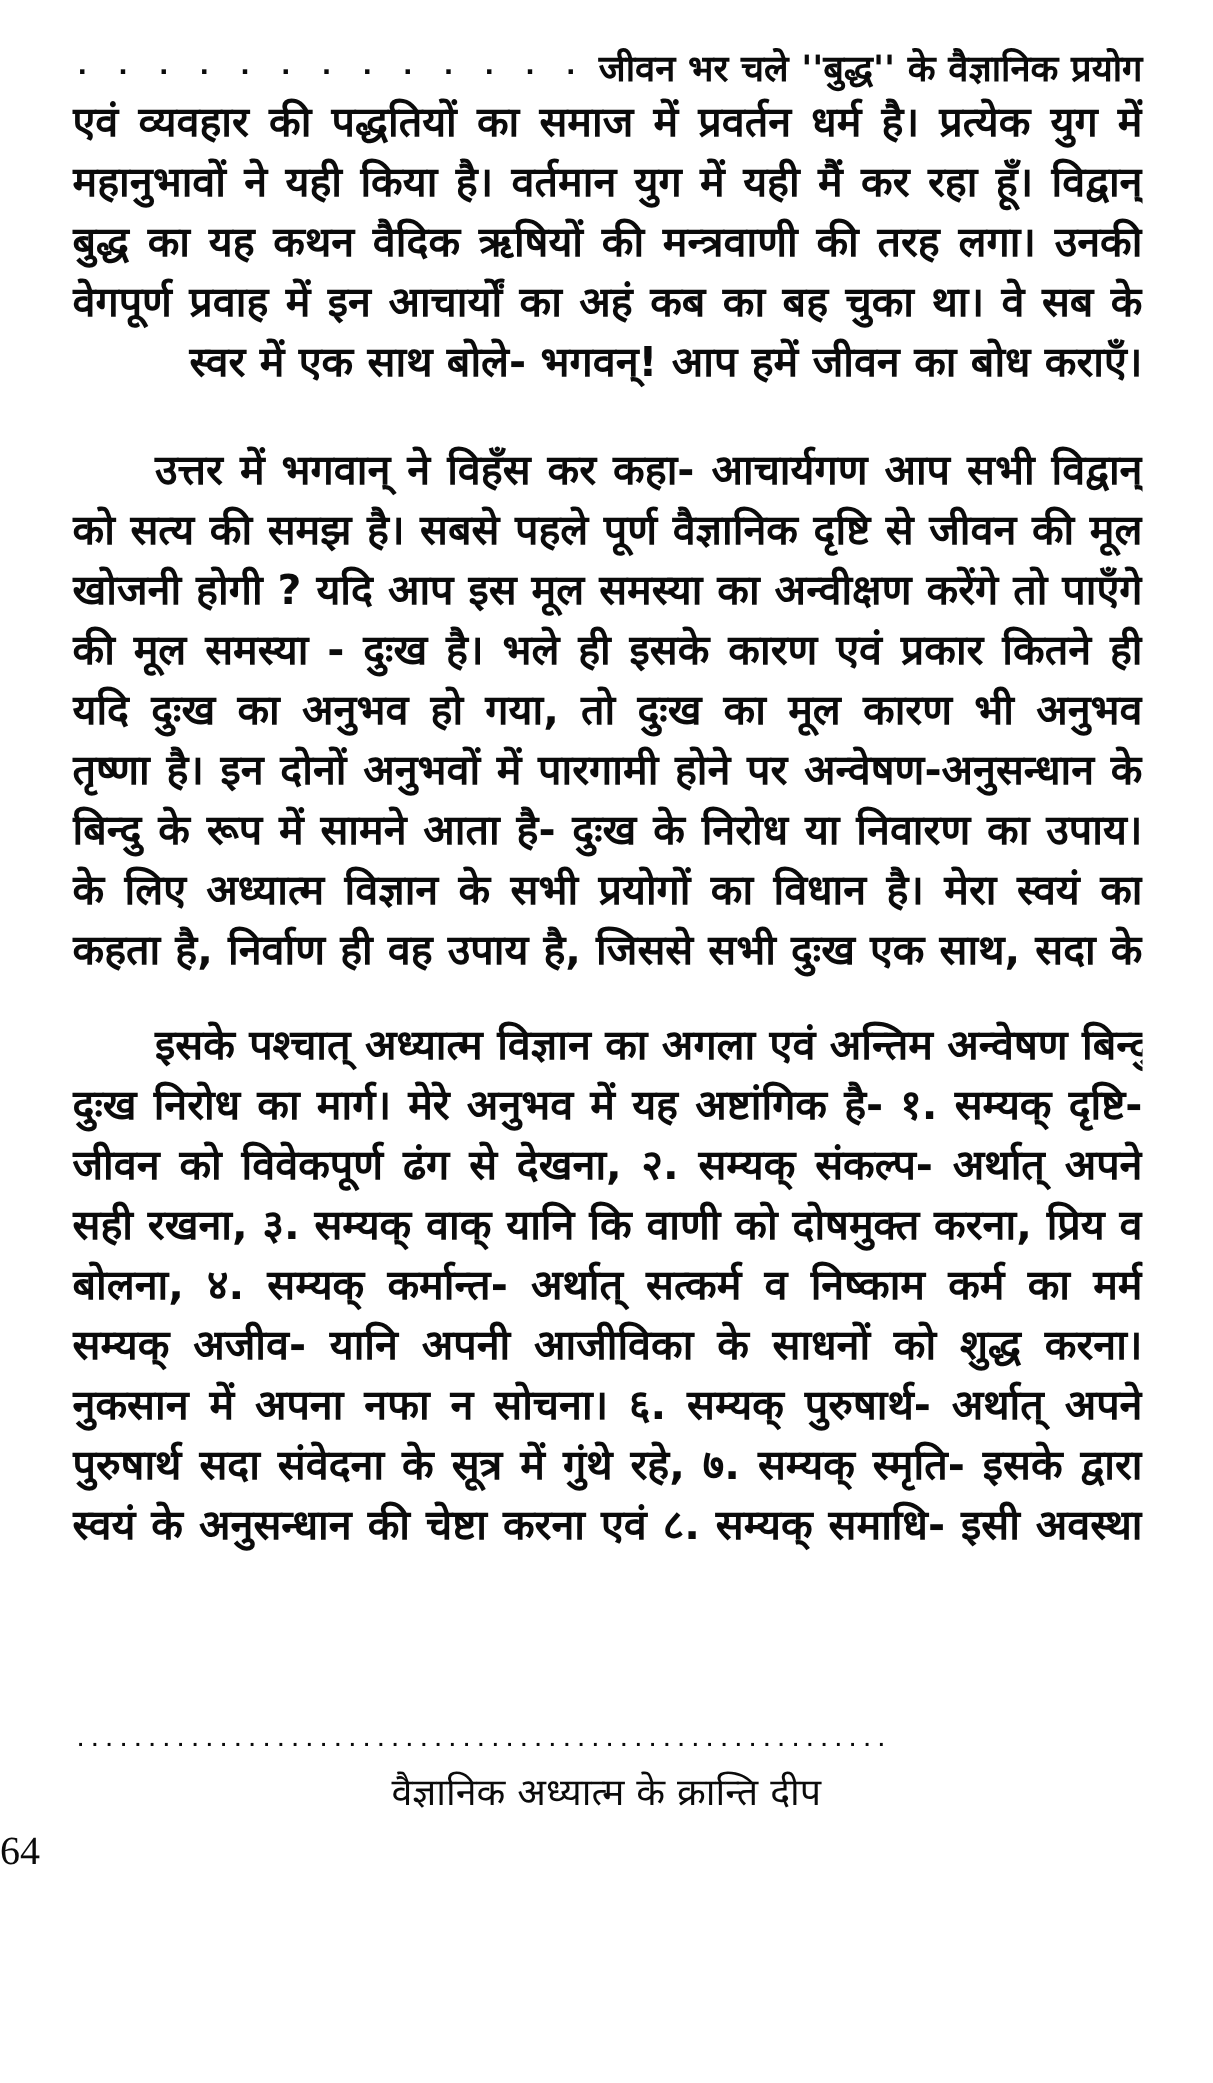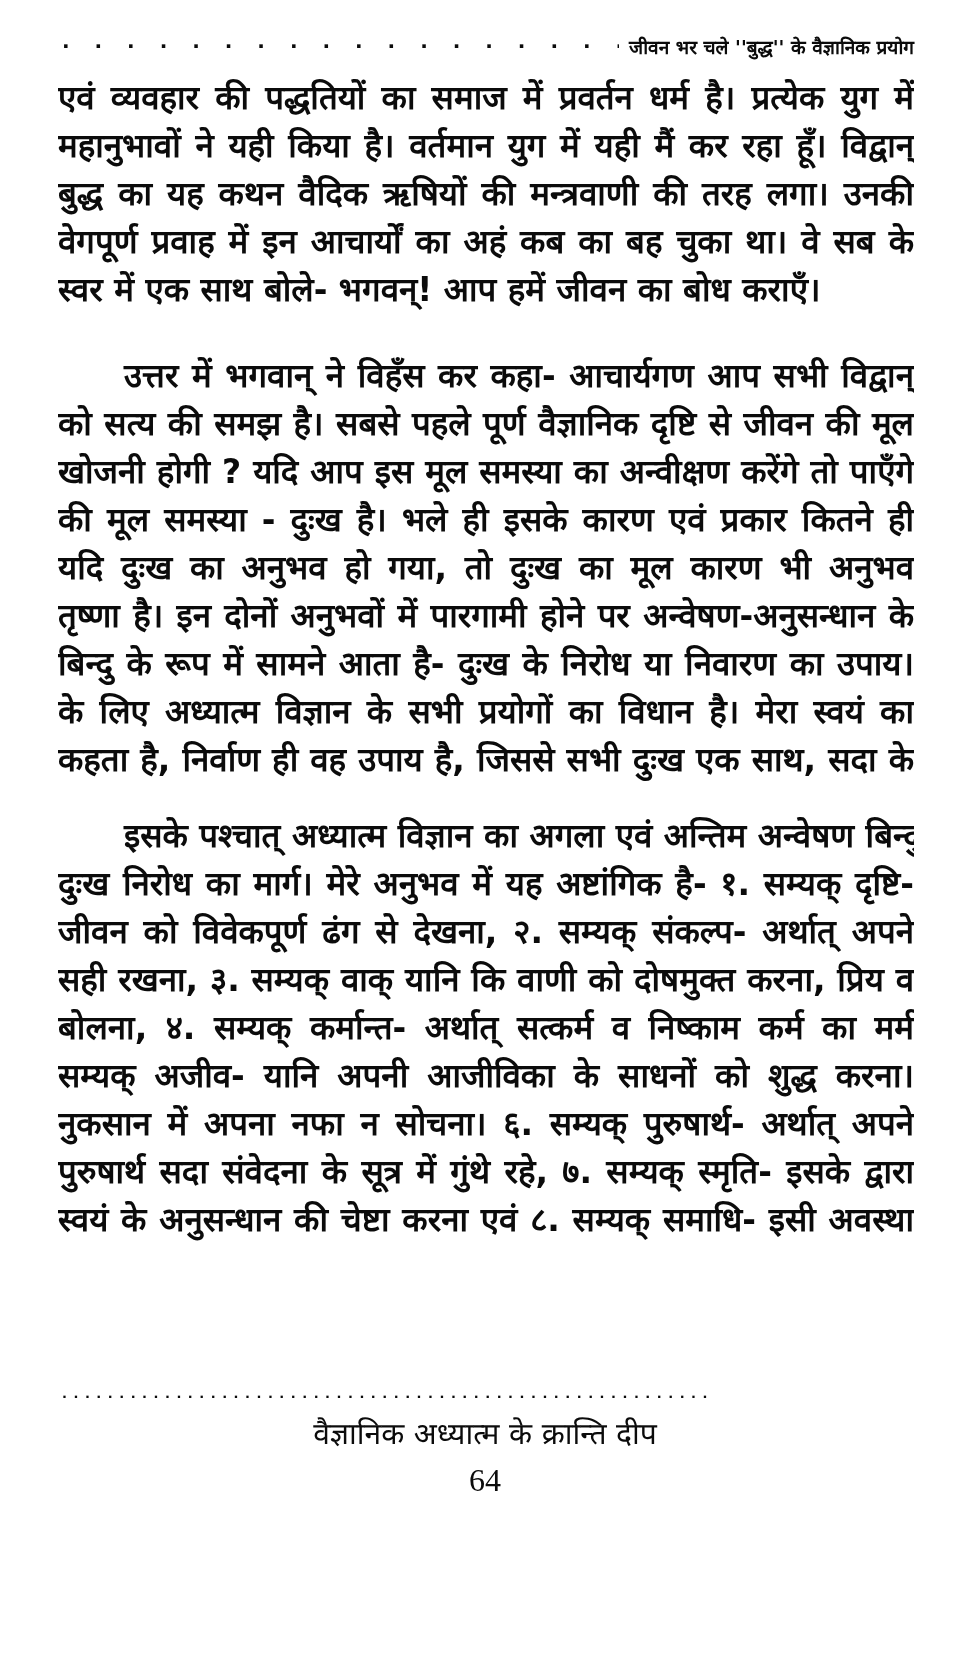--- a/index.html
+++ b/index.html
@@ -30,41 +30,42 @@
     flex: 1 1 auto;
     overflow: hidden;
     font-size: 20px;
     font-weight: 700;
     letter-spacing: 9px;
     color: #0b0b0b;
     transform: translateY(-6px);
   }
   .header-title {
     flex: 0 0 auto;
-    font-size: 19px;
+    font-size: 29px;
     font-weight: 700;
     margin-left: 10px;
   }
   
   .body-text {
     position: absolute;
     top: 74px;
     left: 58px;
     right: 56px;
   }
   .para { margin: 0; }
   .para + .para.gap-large { margin-top: 38px; }
   .para + .para.gap-small { margin-top: 28px; }
   .line {
     font-size: 33px;
     font-weight: 700;
     line-height: 48px;
     height: 48px;
     white-space: nowrap;
     overflow: hidden;
+    text-align: right;
   }
   .line.just {
     white-space: normal;
     text-align: justify;
     text-align-last: justify;
   }
   .line.indent {
     text-indent: 66px;
   }
   
@@ -87,21 +88,20 @@
     width: 100%;
     text-align: center;
     font-size: 30px;
     font-weight: 400;
   }
   .page-number {
     position: absolute;
     top: 1462px;
     left: 0;
     width: 100%;
-    text-align: center;
     font-size: 32px;
     font-weight: 400;
     font-family: "Liberation Serif", "DejaVu Serif", serif;
   }
 </style>
 </head>
 <body>
 
 <div class="page">
 

